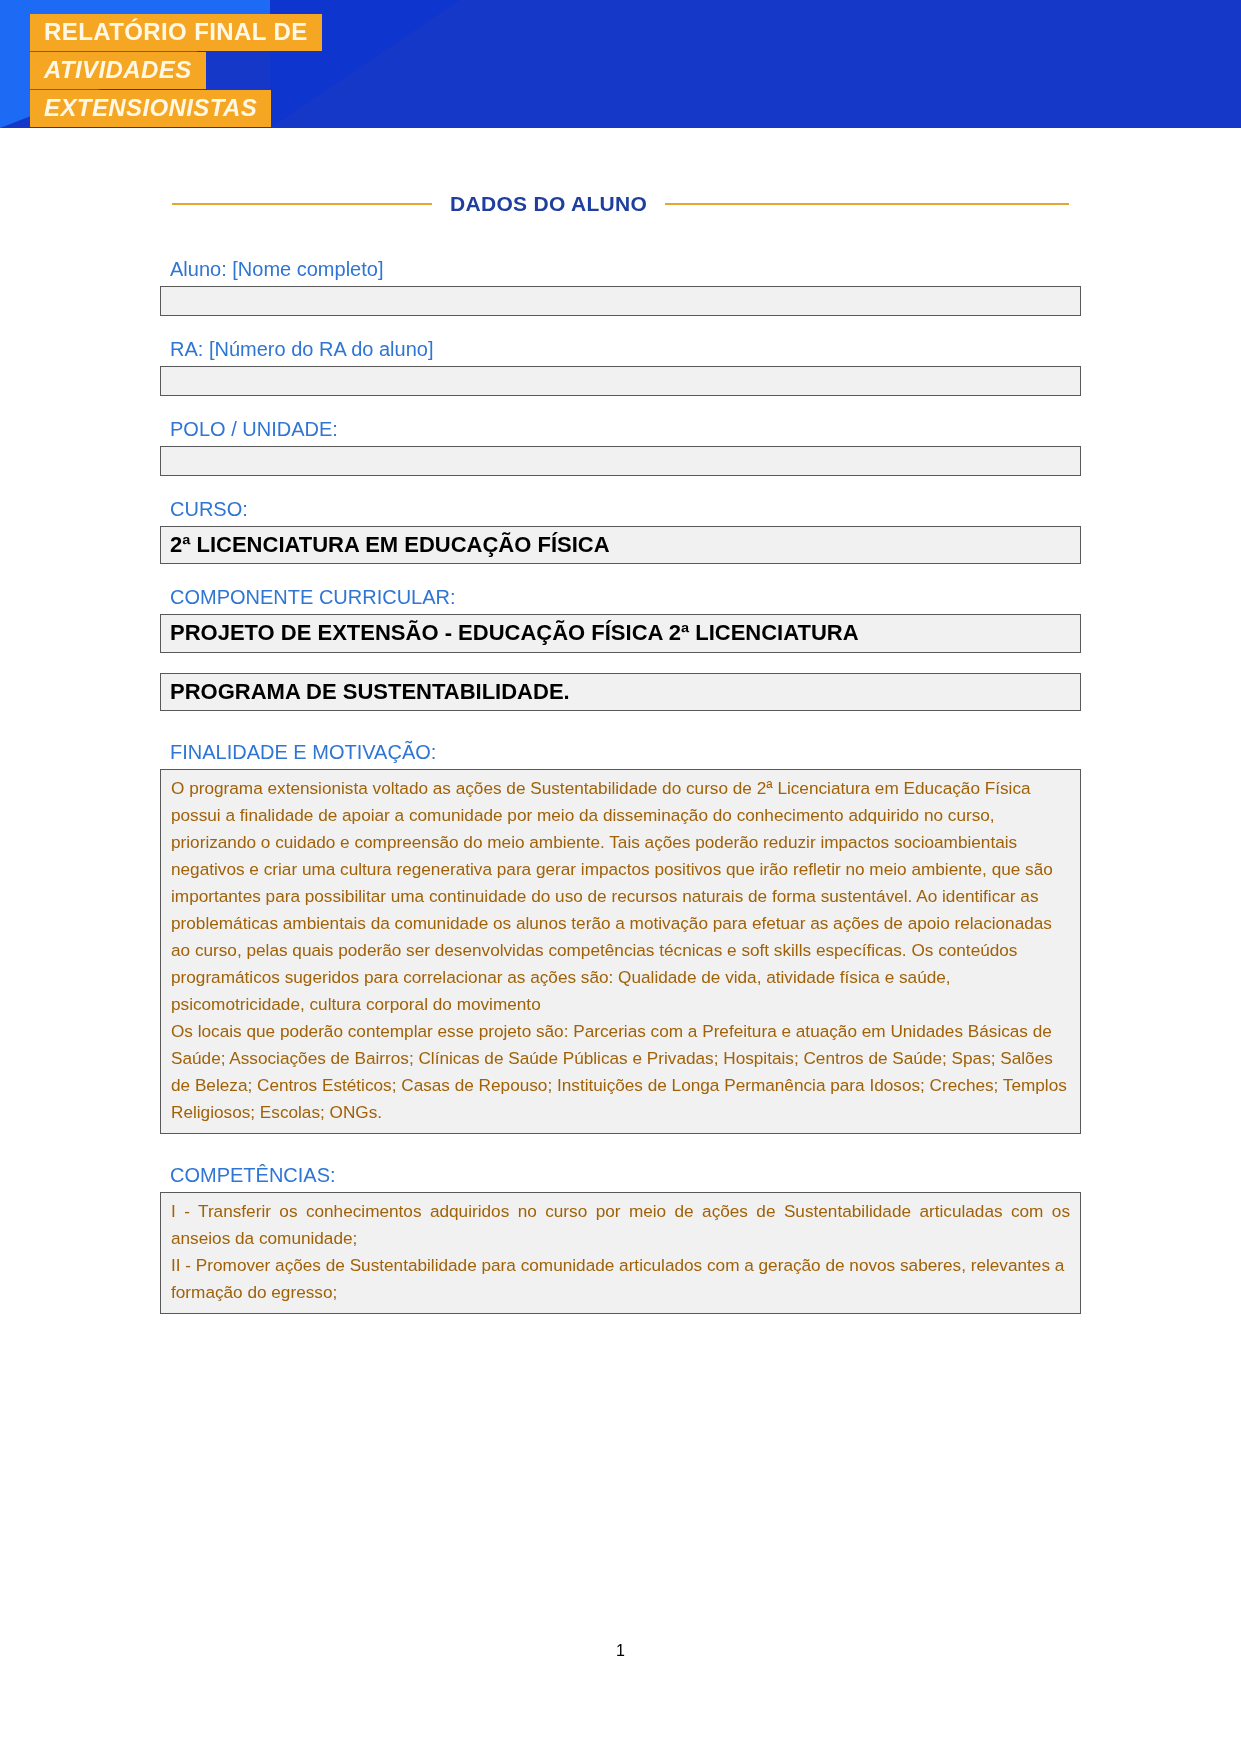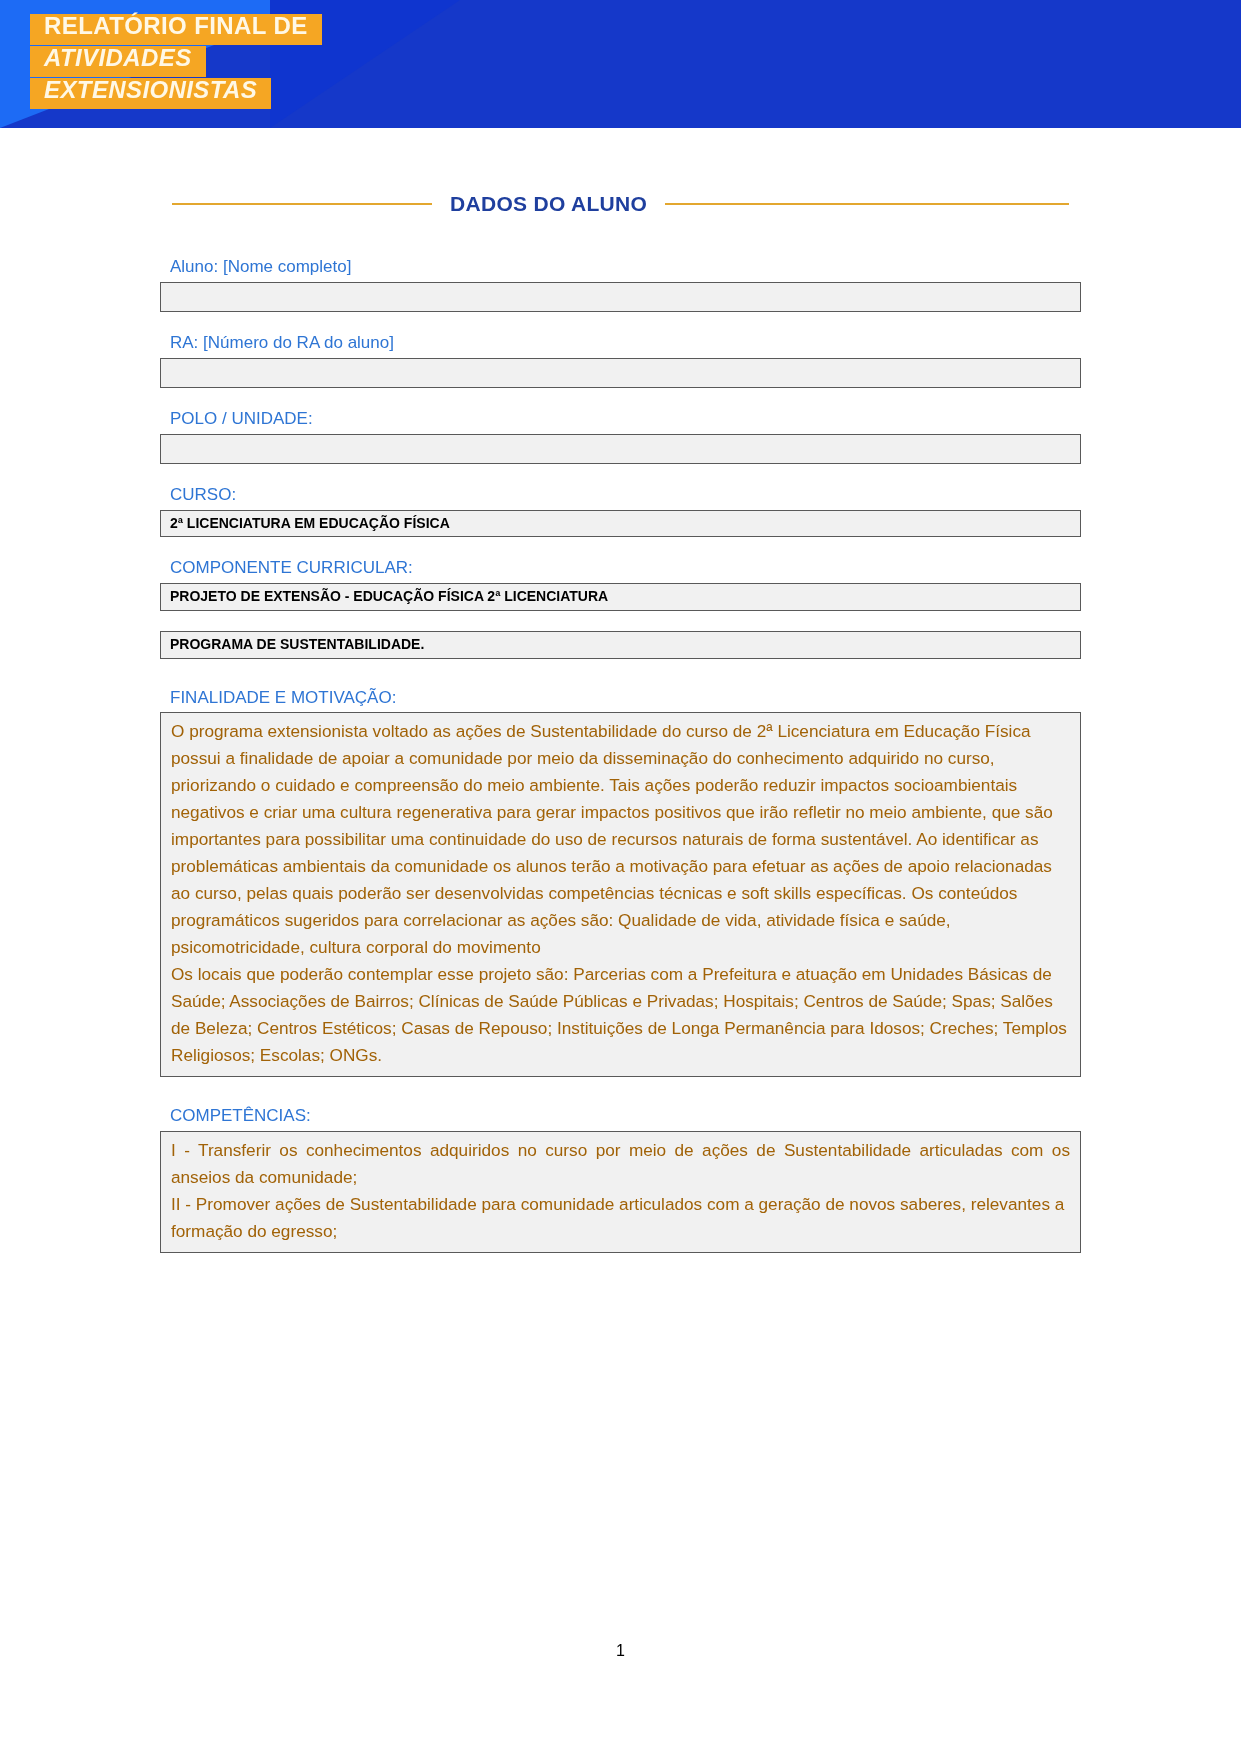--- a/index.html
+++ b/index.html
@@ -52,21 +52,21 @@
     align-items: flex-start;
     z-index: 4;
   }
   .banner-line {
     background: #f5a623;
     color: #fff8e6;
     font-size: 24px;
     font-weight: 700;
     letter-spacing: 0.4px;
     line-height: 1;
-    padding: 0 14px 7px 14px;
+    padding: 6px 14px 7px 14px;
     font-family: "Liberation Sans", sans-serif;
     white-space: nowrap;
   }
   .banner-line + .banner-line { margin-top: 1px; font-style: italic; }
 
   
   .page {
     position: relative;
     width: 1241px;
     padding: 0 160px 0 160px;
@@ -93,38 +93,38 @@
     font-size: 21px;
     font-weight: 700;
     letter-spacing: 0.3px;
     white-space: nowrap;
   }
 
   
   .field { margin-bottom: 6px; }
   .field-label {
     color: #2e75d4;
-    font-size: 17px;
+    font-size: 20px;
     line-height: 1.35;
     padding-left: 10px;
     margin-bottom: 3px;
     font-family: "Liberation Sans", sans-serif;
   }
   .field-box {
     border: 1px solid #595959;
     background: #f1f1f1;
     min-height: 28px;
     padding: 4px 9px 5px 9px;
     font-size: 17px;
     line-height: 1.33;
     color: #000000;
   }
   .field-box.value-bold {
     font-weight: 700;
-    font-size: 14px;
+    font-size: 22px;
     min-height: 27px;
     padding: 3px 9px 4px 9px;
   }
   .field-box.empty { min-height: 30px; }
 
   .gap-sm { height: 14px; }
   .gap-md { height: 22px; }
 
   
   .text-box {

